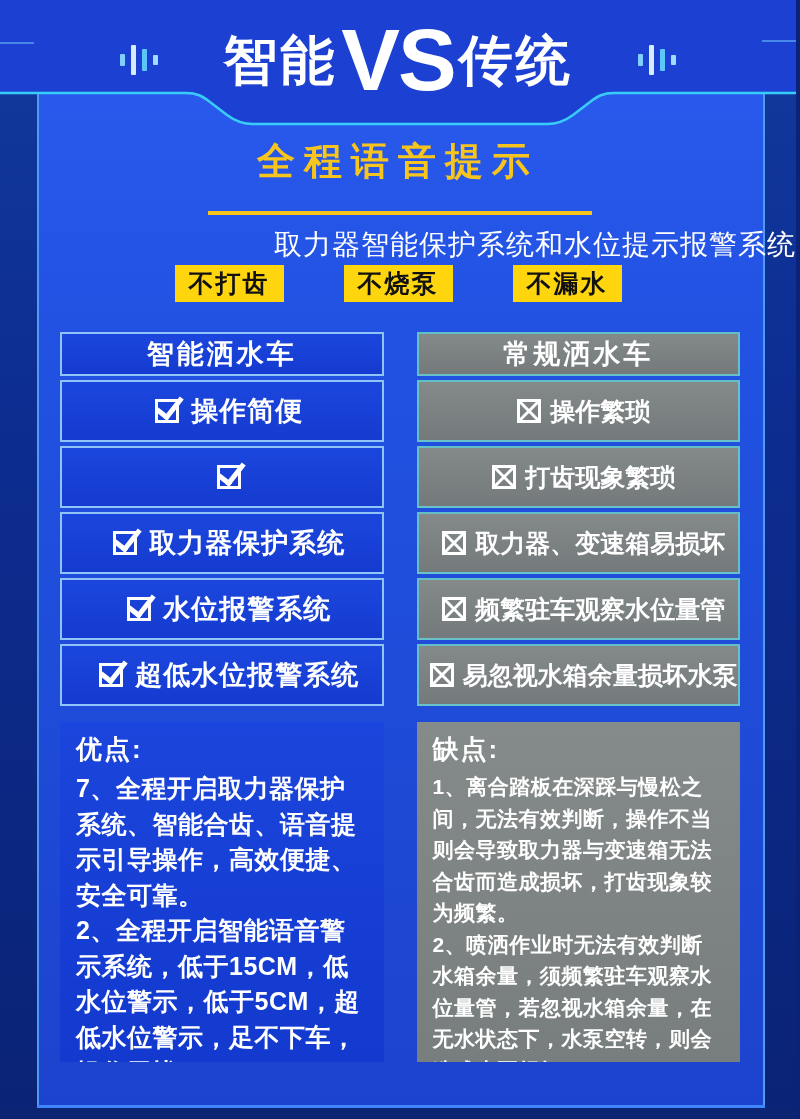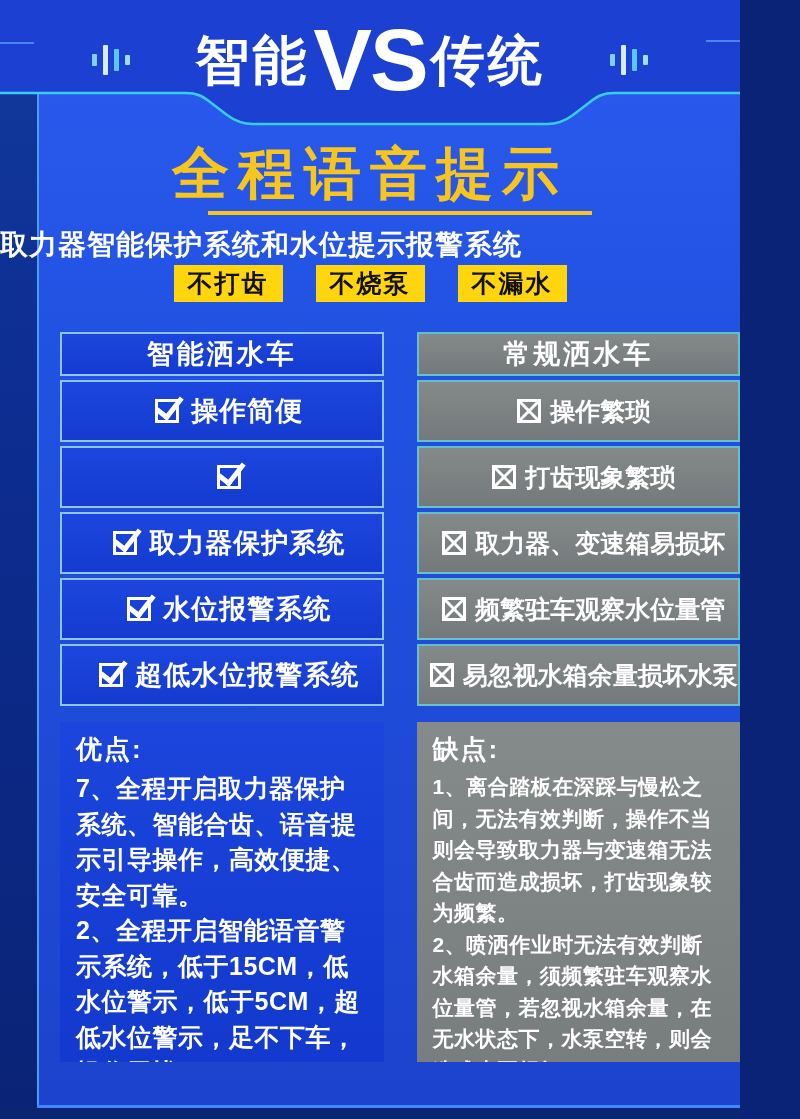--- a/index.html
+++ b/index.html
@@ -1,17 +1,17 @@
 <!DOCTYPE html>
 <html><head>
 <meta charset="utf-8">
 <style>
   html,body{margin:0;padding:0;background:#0a2376;}
   *{box-sizing:border-box;font-family:"Liberation Sans","DejaVu Sans",sans-serif;}
-  .canvas{position:relative;width:740px;height:1119px;overflow:hidden;
+  .canvas{position:relative;width:796px;height:1119px;overflow:hidden;
     background:linear-gradient(180deg,#123a9e 0%,#0d2d92 35%,#0a2376 100%);}
   
   .panel{position:absolute;left:37px;top:0;width:728px;bottom:11px;
     background:linear-gradient(180deg,#2b5cf0 0%,#2152e2 30%,#1e4ad6 70%,#1c43cd 100%);
     border-left:2px solid #4f9bf2;border-right:2px solid #4f9bf2;}
   .footer-line{position:absolute;left:37px;bottom:11px;width:728px;height:3px;background:#3f86ff;z-index:3;}
   .footer-strip{position:absolute;left:0;bottom:0;width:100%;height:11px;background:#0b2572;z-index:3;}
 
   
   .banner-svg{position:absolute;top:0;left:0;z-index:4;}
@@ -26,25 +26,25 @@
   .ticks i:nth-child(3){height:22px;background:#5bc6f7;}
   .ticks i:nth-child(4){height:10px;background:#9fdcff;}
   .ticks.left{margin-right:62px;}
   .ticks.right{margin-left:62px;}
   .edge-line{position:absolute;height:2px;background:rgba(110,195,255,.55);z-index:5;}
   .edge-line.l{left:0;top:42px;width:34px;}
   .edge-line.r{right:0;top:40px;width:34px;}
 
   
   .main-title{position:absolute;top:136px;left:0;width:100%;text-align:center;z-index:5;
-    color:#f7c51e;font-size:57px;font-weight:900;letter-spacing:9px;}
+    color:#f7c51e;font-size:38px;font-weight:900;letter-spacing:9px;}
   .title-underline{position:absolute;top:211px;left:208px;width:384px;height:4px;background:#f7c51e;z-index:5;}
-  .subtitle{position:absolute;top:226px;left:0;width:100%;text-align:left;z-index:5;
-    color:#fff;font-size:28px;font-weight:700;letter-spacing:1px;}
-  .badges{position:absolute;top:265px;left:0;width:100%;display:flex;justify-content:center;gap:33px;z-index:5;}
+  .subtitle{position:absolute;top:226px;left:0;width:100%;text-align:right;z-index:5;
+    color:#fff;font-size:28px;font-weight:400;letter-spacing:1px;}
+  .badges{position:absolute;top:265px;left:0;width:100%;display:flex;justify-content:center;gap:60px;z-index:5;}
   .badge{background:#ffd60e;color:#111;font-size:25px;font-weight:700;letter-spacing:2px;
     padding:3px 14px;line-height:1.25;}
 
   
   .cols{position:absolute;top:332px;left:60px;width:680px;display:flex;gap:33px;z-index:5;}
   .col{width:328px;display:flex;flex-direction:column;}
   .box{border:2px solid rgba(165,220,255,.85);margin-bottom:4px;justify-content:center;}
   .col.gray .box{border:2px solid rgba(96,208,216,.8);}
   .col-header{height:44px;display:flex;align-items:center;justify-content:center;
     color:#fff;font-size:27px;font-weight:700;letter-spacing:3px;}

